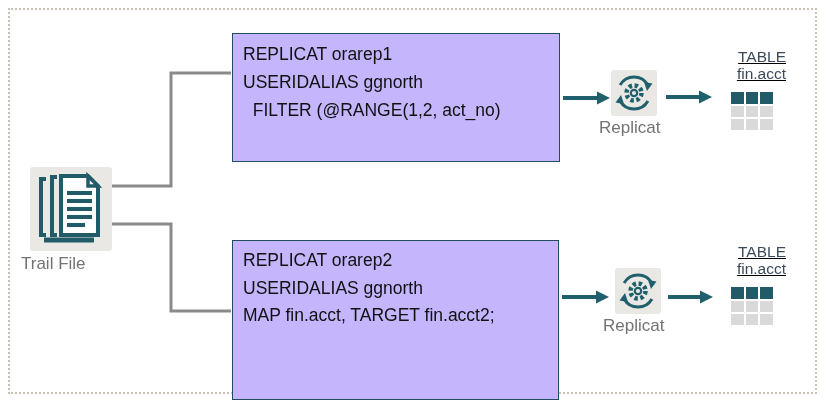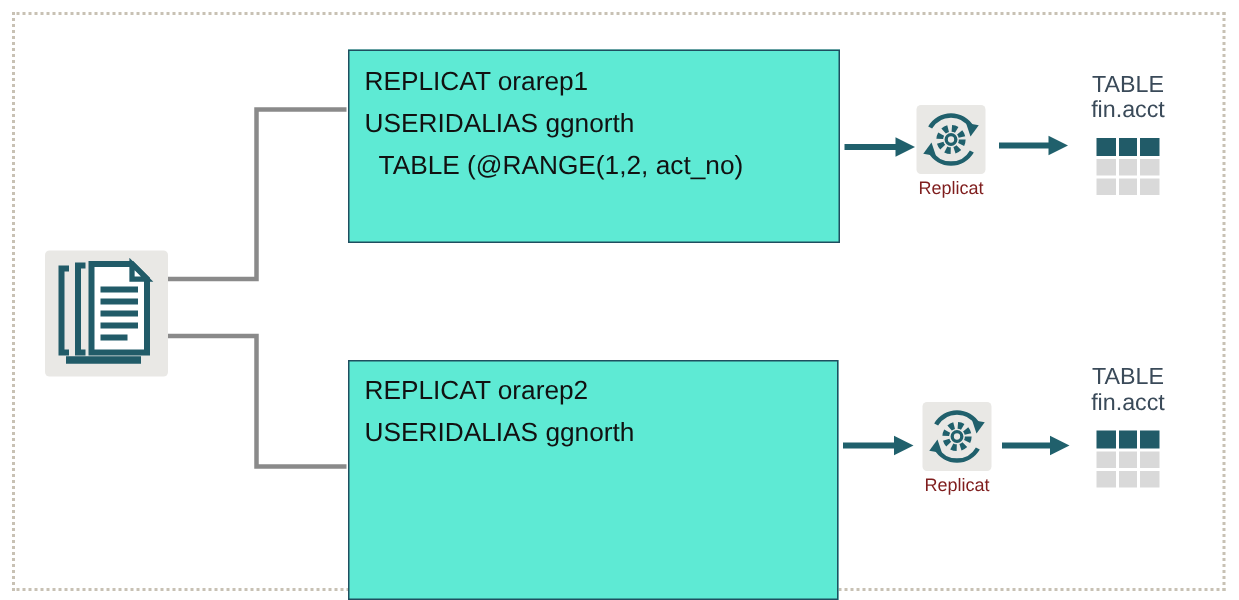--- a/index.html
+++ b/index.html
@@ -6,43 +6,43 @@
   #canvas{
     position:relative;width:826px;height:400px;background:#ffffff;
     font-family:"Liberation Sans",sans-serif;overflow:hidden;
   }
   .dotted-frame{
     position:absolute;left:8px;top:8px;right:9px;bottom:6px;
     border:2px dotted #c8c1b4;pointer-events:none;
   }
   svg.overlay{position:absolute;left:0;top:0;}
   .param-box{
-    position:absolute;background:#5eead4;border:1.5px solid #1f4e5f;
+    position:absolute;background:#c4b5fd;border:1.5px solid #1f4e5f;
     box-sizing:border-box;padding:6px 0 0 10px;
   }
   #param-box-1{left:232px;top:33px;width:328px;height:129px;}
   #param-box-2{left:232px;top:240px;width:327px;height:160px;}
   .code-line{
     font-size:17.5px;line-height:28px;color:#111;white-space:pre;
     letter-spacing:0;
   }
   #param-box-2 .code-line{line-height:27.5px;}
   .icon-tile{
     position:absolute;background:#e9e8e5;border-radius:3px;
   }
   #trail-file-tile{left:30px;top:167px;width:82px;height:84px;}
   #replicat-tile-1{left:611px;top:70px;width:46px;height:46px;}
   #replicat-tile-2{left:615px;top:268px;width:46px;height:46px;}
   .icon-label{
-    position:absolute;font-size:12px;color:#7f1d1d;text-align:center;
+    position:absolute;font-size:17px;color:#737373;text-align:left;
   }
   #trail-file-label{left:21px;top:254px;width:100px;}
   #replicat-label-1{left:599px;top:118px;width:70px;}
   #replicat-label-2{left:603px;top:316px;width:70px;}
-  .table-block{position:absolute;width:68px;text-align:center;}
+  .table-block{position:absolute;width:68px;text-align:right;text-decoration:underline;}
   #table-block-1{left:718px;top:48px;}
   #table-block-2{left:718px;top:243px;}
   .table-title,.table-name{
     font-size:15.5px;line-height:17px;color:#3a4a59;font-weight:400;
   }
   .table-grid{
     margin:10px auto 0 auto;width:42px;background:#ffffff;
     display:grid;grid-template-columns:1fr 1fr 1fr;grid-template-rows:12px 11px 11px;
     gap:2px;
   }
@@ -89,30 +89,32 @@
 
       <line x1="37" y1="26" x2="62" y2="26" stroke="#215b68" stroke-width="4"></line>
       <line x1="37" y1="34" x2="62" y2="34" stroke="#215b68" stroke-width="4"></line>
       <line x1="37" y1="42" x2="62" y2="42" stroke="#215b68" stroke-width="4"></line>
       <line x1="37" y1="50" x2="62" y2="50" stroke="#215b68" stroke-width="4"></line>
       <line x1="37" y1="58" x2="55" y2="58" stroke="#215b68" stroke-width="4"></line>
 
       <line x1="14" y1="73" x2="64" y2="73" stroke="#215b68" stroke-width="5"></line>
     </svg>
   </div>
+  <div class="icon-label" id="trail-file-label">Trail File</div>
 
   <div class="param-box" id="param-box-1">
     <div class="code-line">REPLICAT orarep1</div>
     <div class="code-line">USERIDALIAS ggnorth</div>
-    <div class="code-line">  TABLE (@RANGE(1,2, act_no)</div>
+    <div class="code-line">  FILTER (@RANGE(1,2, act_no)</div>
   </div>
 
   <div class="param-box" id="param-box-2">
     <div class="code-line">REPLICAT orarep2</div>
     <div class="code-line">USERIDALIAS ggnorth</div>
+    <div class="code-line">MAP fin.acct, TARGET fin.acct2;</div>
   </div>
 
   <div class="icon-tile" id="replicat-tile-1">
     <svg width="46" height="46" viewBox="0 0 46 46">
       <path d="M 9.1,15 A 16,16 0 0 1 36.9,15" fill="none" stroke="#20606c" stroke-width="3"></path>
       <polygon points="33,12 41.5,13.5 36,21" fill="#20606c"></polygon>
       <path d="M 36.9,31 A 16,16 0 0 1 9.1,31" fill="none" stroke="#20606c" stroke-width="3"></path>
       <polygon points="13,34 4.5,32.5 10,25" fill="#20606c"></polygon>
       <circle cx="23" cy="23" r="7.5" fill="none" stroke="#20606c" stroke-width="4.5" stroke-dasharray="3.4 2.55"></circle>
       <circle cx="23" cy="23" r="3.2" fill="none" stroke="#20606c" stroke-width="2.2"></circle>

